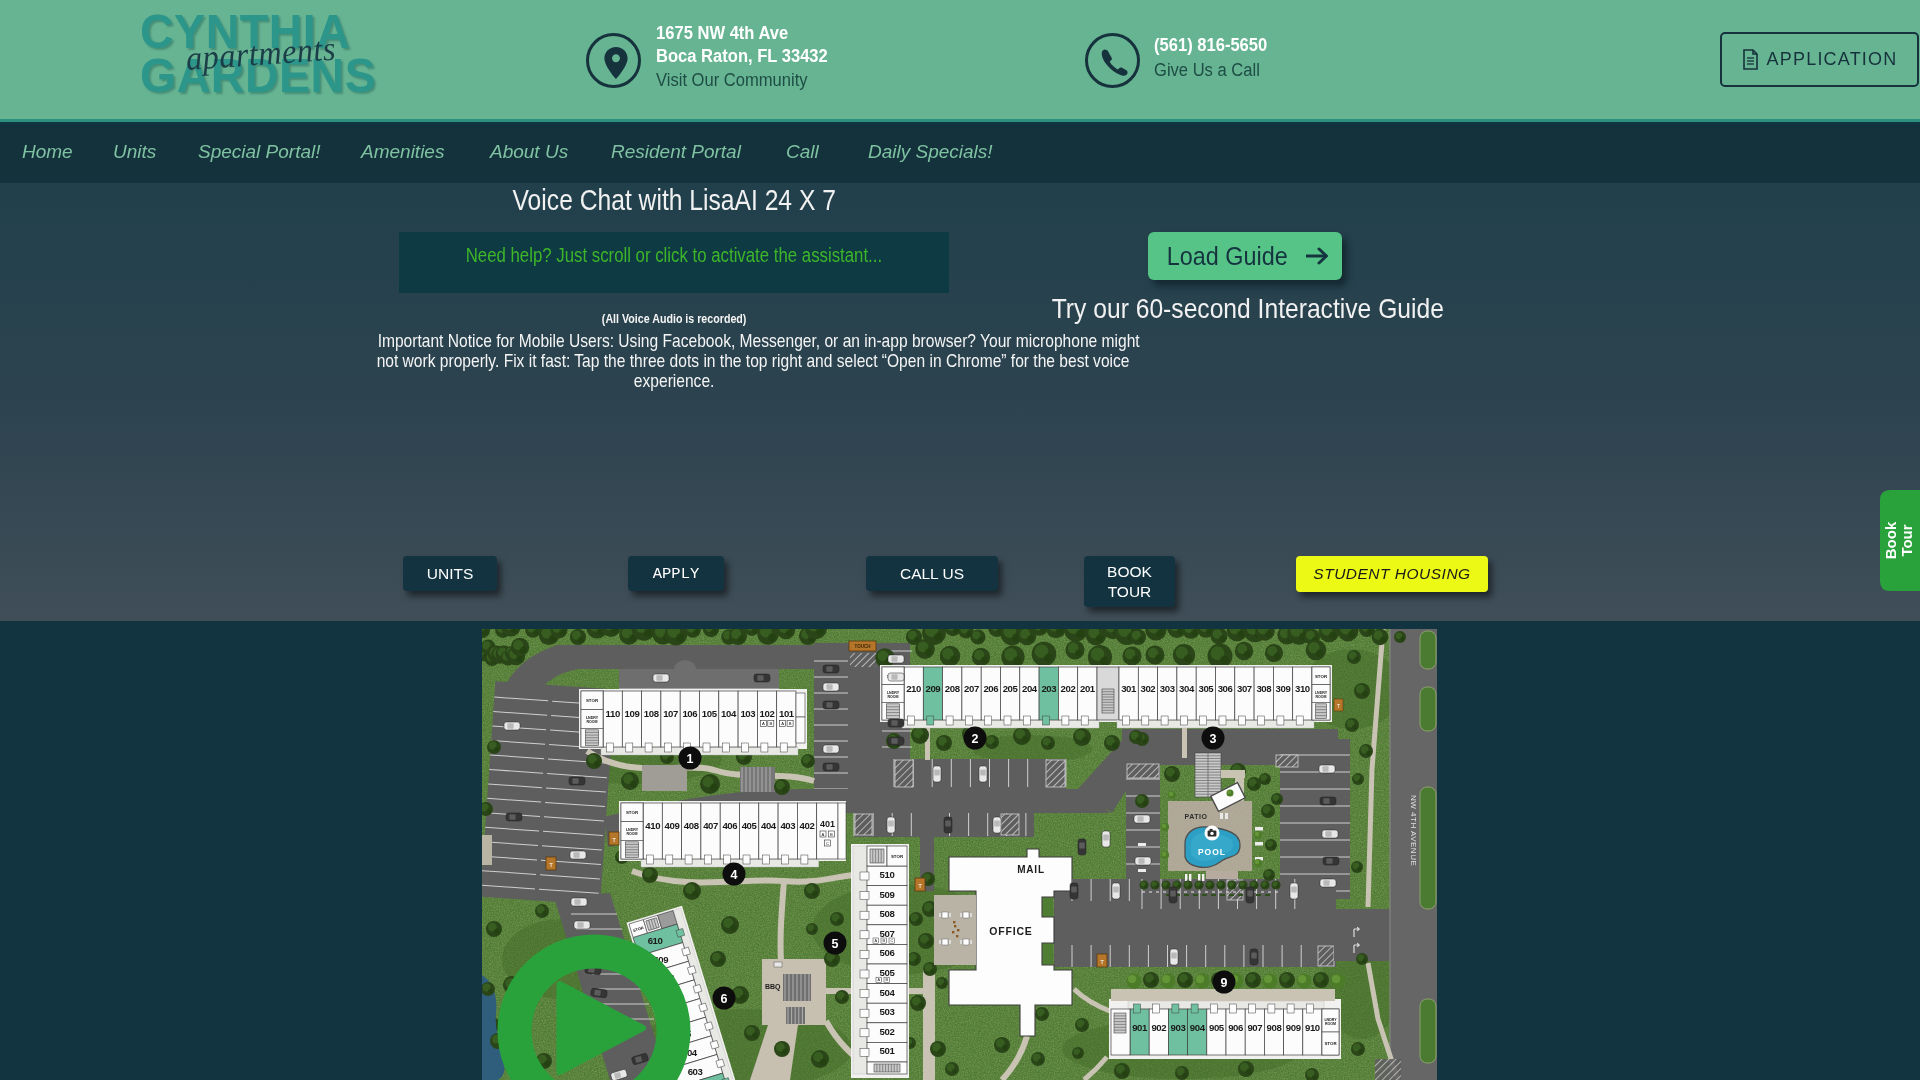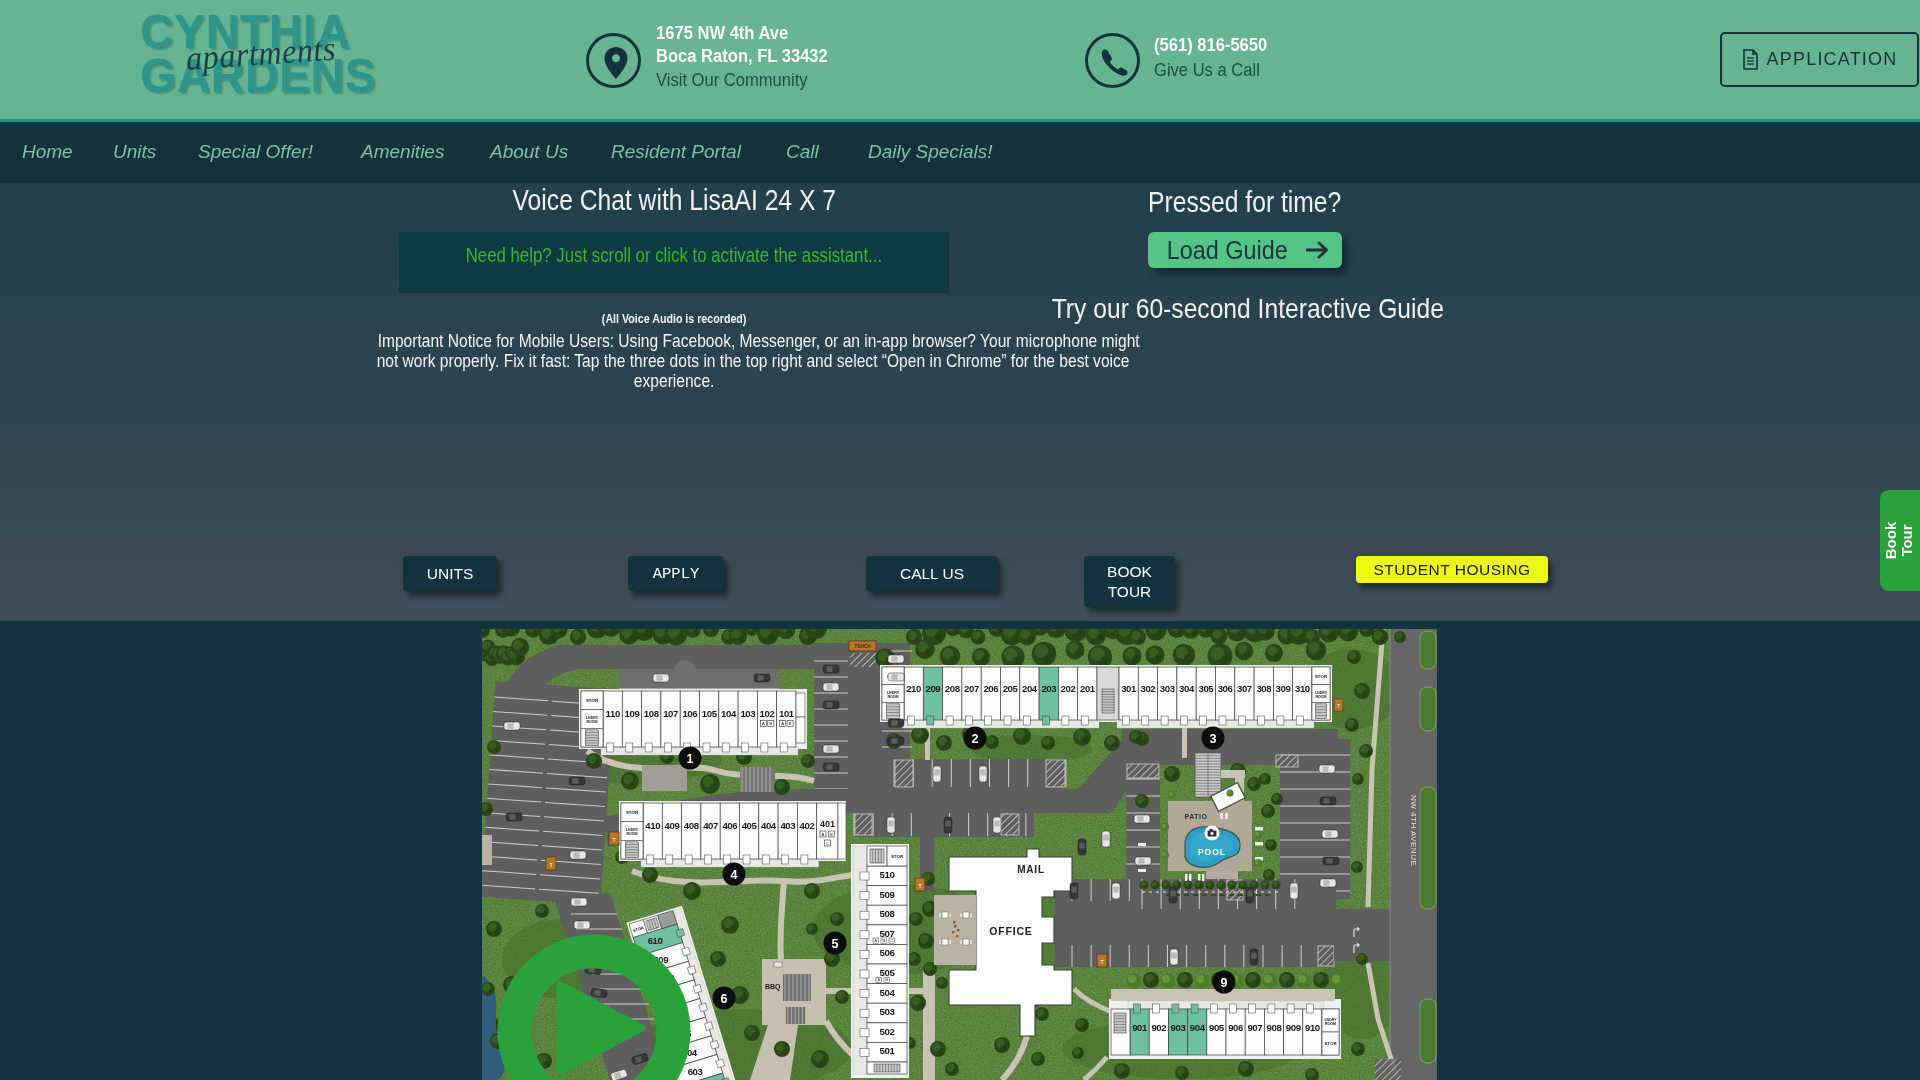--- a/index.html
+++ b/index.html
@@ -17,21 +17,21 @@
 #nav { position:absolute; left:0; top:125px; width:1920px; height:58px; background:#14323c;font-style:italic; }
 #nav a { position:absolute; top:16px; font-size:19px; color:#7fc2a2; text-decoration:none; white-space:nowrap; }
 
 #hero { position:absolute; left:0; top:183px; width:1920px; height:438px; background:linear-gradient(180deg,#21404b 0%,#2e4450 55%,#404e58 100%); }
 .cx { transform:scaleX(0.85); transform-origin:center; display:inline-block; white-space:nowrap; }
 .h2 { position:absolute; color:#f1f1f1; font-size:29px; text-align:center; white-space:nowrap; }
 #needbox { position:absolute; left:399px; top:49px; width:550px; height:61px; background:#0d3a43; text-align:center; }
 #needbox span { display:inline-block; margin-top:12px; font-size:20px; color:#3eb629; }
 #rec { position:absolute; left:374px; top:128px; width:600px; text-align:center; font-size:13px; font-weight:700; color:#f5f5f5; }
 #notice { position:absolute; left:294px; top:148px; width:760px; text-align:center; font-size:19px; color:#f5f5f5; line-height:20px; }
-#loadbtn { position:absolute; left:1148px; top:49px; width:194px; height:36px; background:#56c487; border-radius:6px; color:#15343f; font-size:26px; display:flex; align-items:center; justify-content:center; gap:10px; box-shadow:5px 6px 7px rgba(5,20,28,0.55); }
+#loadbtn { position:absolute; left:1148px; top:49px; width:194px; height:48px; background:#56c487; border-radius:6px; color:#15343f; font-size:26px; display:flex; align-items:center; justify-content:center; gap:10px; box-shadow:5px 6px 7px rgba(5,20,28,0.55); }
 #tryit { position:absolute; left:1025px; top:110px; width:440px; text-align:center; font-size:28px; color:#f1f1f1; }
 #bigtitle { position:absolute; left:0; top:274px; width:1920px; text-align:center; font-size:46px; letter-spacing:5px; color:#ffffff; text-shadow:3px 4px 5px rgba(0,0,0,0.55); white-space:nowrap; }
 .cta { position:absolute; top:373px; background:#12333f; border-radius:4px; color:#ffffff; font-size:15.5px; display:flex; align-items:center; justify-content:center; text-align:center; box-shadow:4px 5px 6px rgba(0,0,0,0.5); }
 #cta5 { background:#ecf914; color:#1a1a1a; }
 
 #booktab { position:absolute; left:1880px; top:490px; width:40px; height:101px; }
 
 #bottom { position:absolute; left:0; top:621px; width:1920px; height:459px; background:#113440; }
 #map { position:absolute; left:482px; top:8px; width:955px; height:451px; }
 </style></head>
@@ -70,58 +70,57 @@
           <path d="M11 1 L11 5 L15 5" fill="none" stroke="#16323c" stroke-width="1.6"></path>
           <line x1="5" y1="9" x2="12" y2="9" stroke="#16323c" stroke-width="1.3"></line>
           <line x1="5" y1="12" x2="12" y2="12" stroke="#16323c" stroke-width="1.3"></line>
           <line x1="5" y1="15" x2="12" y2="15" stroke="#16323c" stroke-width="1.3"></line>
         </svg>APPLICATION</div>
 </div>
 
 <div id="nav">
   <a style="left:22px">Home</a>
   <a style="left:113px">Units</a>
-  <a style="left:198px">Special Offer!</a>
+  <a style="left:198px">Special Portal!</a>
   <a style="left:361px">Amenities</a>
   <a style="left:490px">About Us</a>
   <a style="left:611px">Resident Portal</a>
   <a style="left:786px">Call</a>
   <a style="left:868px">Daily Specials!</a>
 </div>
 
 <div id="hero">
 
   <div class="h2" style="left:374px; width:600px; top:1px;"><span class="cx">Voice Chat with LisaAI 24 X 7</span></div>
 
   <div id="needbox"><span class="cx" style="transform:scaleX(0.84)">Need help? Just scroll or click to activate the assistant...</span></div>
 
   <div id="rec"><span class="cx" style="transform:scaleX(0.82)">(All Voice Audio is recorded)</span></div>
 
   <div id="notice"><span class="cx" style="transform:scaleX(0.82)">Important Notice for Mobile Users: Using Facebook, Messenger, or an in-app browser? Your microphone might</span><br>
   <span class="cx" style="transform:scaleX(0.82)">not work properly. Fix it fast: Tap the three dots in the top right and select “Open in Chrome” for the best voice</span><br>
   <span class="cx" style="transform:scaleX(0.82)">experience.</span></div>
 
-  <div class="h2" style="left:1045px; width:400px; top:3px;"><span class="cx">Pressed for time?</span></div>
 
   <div id="loadbtn">
         <span class="cx" style="transform:scaleX(0.9)">Load Guide</span>
         <svg width="26" height="18" viewBox="0 0 26 18">
           <line x1="2" y1="9" x2="21" y2="9" stroke="#15343f" stroke-width="3"></line>
           <path d="M15 2 L22.5 9 L15 16" fill="none" stroke="#15343f" stroke-width="3" stroke-linejoin="round" stroke-linecap="round"></path>
         </svg>
       </div>
 
   <div id="tryit"><span class="cx" style="transform:scaleX(0.88)">Try our 60-second Interactive Guide</span></div>
 
 
   <div class="cta" style="left:403px; width:94px; height:35px;">UNITS</div>
   <div class="cta" style="left:628px; width:96px; height:35px;font-family:Liberation Mono, monospace;">APPLY</div>
   <div class="cta" style="left:866px; width:132px; height:35px;">CALL US</div>
   <div class="cta" style="left:1084px; width:91px; height:51px; line-height:20px;">BOOK<br>TOUR</div>
-  <div class="cta" id="cta5" style="left:1356px; width:192px; height:27px; letter-spacing:0.5px;">STUDENT HOUSING</div>
+  <div class="cta" id="cta5" style="left:1296px; width:192px; height:36px; letter-spacing:0.5px;font-style:italic;">STUDENT HOUSING</div>
 </div>
 
 <div id="booktab"><svg width="40" height="101" viewBox="0 0 40 101">
         <path d="M10 0 L40 0 L40 101 L10 101 Q0 101 0 91 L0 10 Q0 0 10 0 Z" fill="#2aa23c"></path>
         <text transform="translate(16,50.5) rotate(-90)" text-anchor="middle" font-size="15" font-weight="700" fill="#ffffff" font-family="Liberation Sans, sans-serif">Book</text>
         <text transform="translate(32,50.5) rotate(-90)" text-anchor="middle" font-size="15" font-weight="700" fill="#ffffff" font-family="Liberation Sans, sans-serif">Tour</text>
       </svg></div>
 
 <div id="bottom">
 

